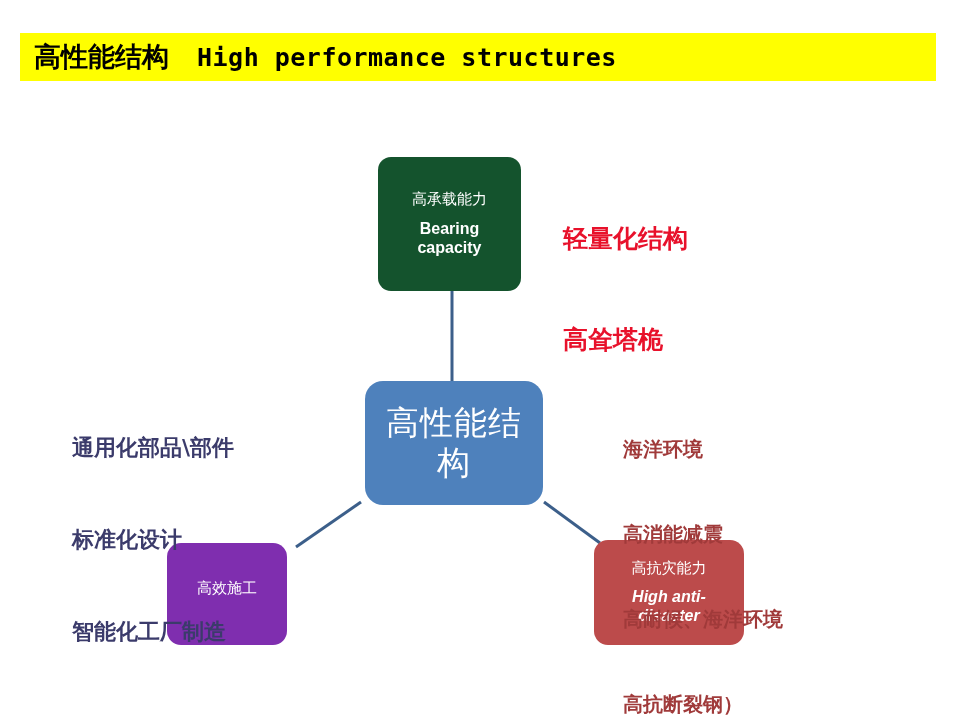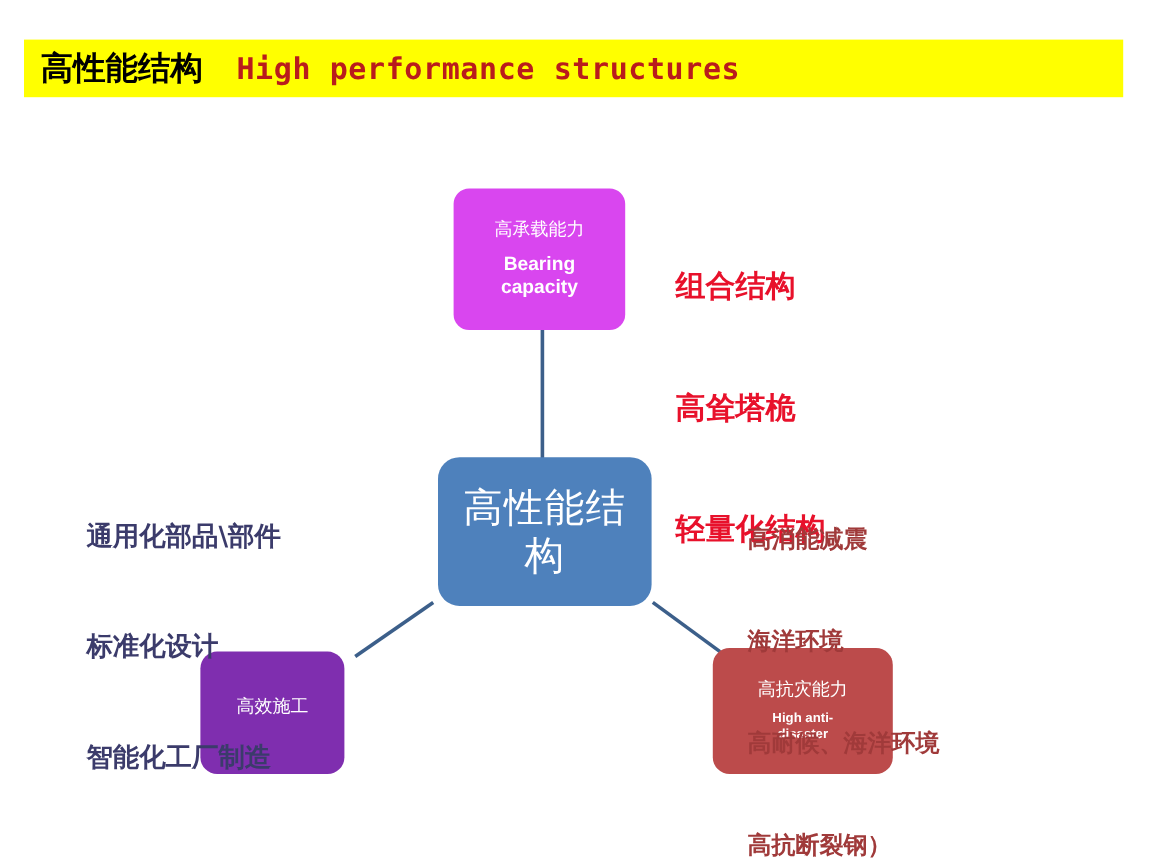--- a/index.html
+++ b/index.html
@@ -40,21 +40,21 @@
     font-size: 27px;
     font-weight: bold;
     color: #000000;
     letter-spacing: 0px;
     padding-left: 14px;
   }
   #title-banner .title-en {
     font-family: "DejaVu Sans Mono", "Liberation Mono", monospace;
     font-size: 25px;
     font-weight: bold;
-    color: #b91c1c;
+    color: #000000;
     padding-left: 28px;
     letter-spacing: 0.5px;
   }
 
   
   #connectors {
     position: absolute;
     left: 0;
     top: 0;
     width: 960px;
@@ -80,22 +80,22 @@
   .node .en {
     font-family: "Liberation Sans", sans-serif;
     font-weight: bold;
     line-height: 1.15;
   }
 
   #node-top {
     left: 378px;
     top: 144px;
     width: 143px;
-    height: 118px;
-    background: #d946ef;
+    height: 134px;
+    background: #14532d;
     border-radius: 13px;
   }
   #node-top .cn { font-size: 15px; margin-bottom: 12px; }
   #node-top .en { font-size: 16px; }
 
   #node-center {
     left: 365px;
     top: 368px;
     width: 178px;
     height: 124px;
@@ -122,21 +122,21 @@
 
   #node-right {
     left: 594px;
     top: 527px;
     width: 150px;
     height: 105px;
     background: #BC4B4B;
     border-radius: 14px;
   }
   #node-right .cn { font-size: 15px; margin-bottom: 10px; }
-  #node-right .en { font-size: 11px; line-height: 1.2; }
+  #node-right .en { font-size: 16px; line-height: 1.2; font-style: italic; }
 
   
   .text-block {
     position: absolute;
     font-family: "DejaVu Sans", sans-serif;
     font-weight: bold;
     white-space: pre;
   }
   .text-block .line { display: block; }
 
@@ -196,33 +196,32 @@
 
   <div class="node" id="node-right">
     <span class="cn">高抗灾能力</span>
     <span class="en">
       <span>High anti-</span><br>
       <span>disaster</span>
     </span>
   </div>
 
   <div class="text-block" id="text-red">
-    <span class="line">组合结构</span>
+    <span class="line">轻量化结构</span>
     <span class="line">高耸塔桅</span>
-    <span class="line">轻量化结构</span>
   </div>
 
   <div class="text-block" id="text-purple">
     <span class="line">通用化部品\部件</span>
     <span class="line">标准化设计</span>
     <span class="line">智能化工厂制造</span>
     
   </div>
 
   <div class="text-block" id="text-brick">
+    <span class="line">海洋环境</span>
     <span class="line">高消能减震</span>
-    <span class="line">海洋环境</span>
     <span class="line">高耐候、海洋环境</span>
     <span class="line">高抗断裂钢）</span>
     
   </div>
 
 </div>
 
 </body></html>

